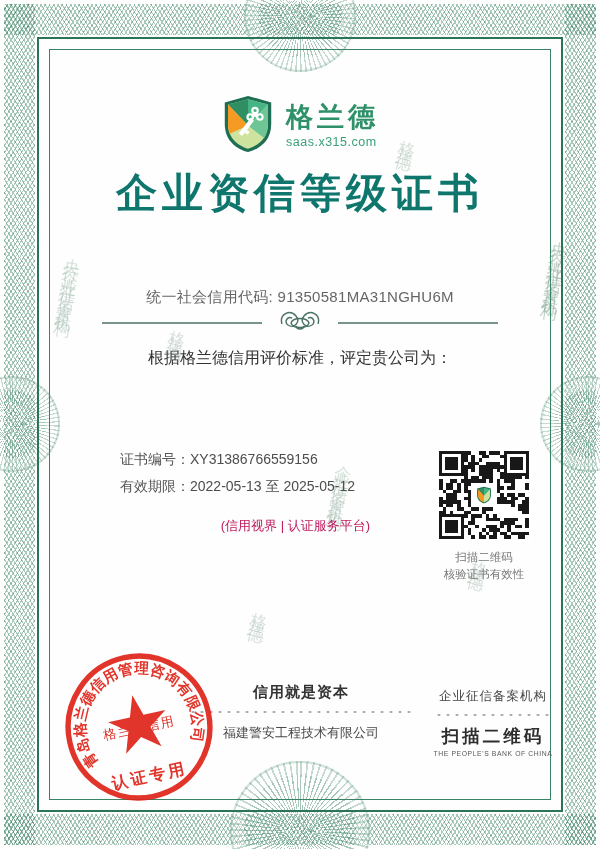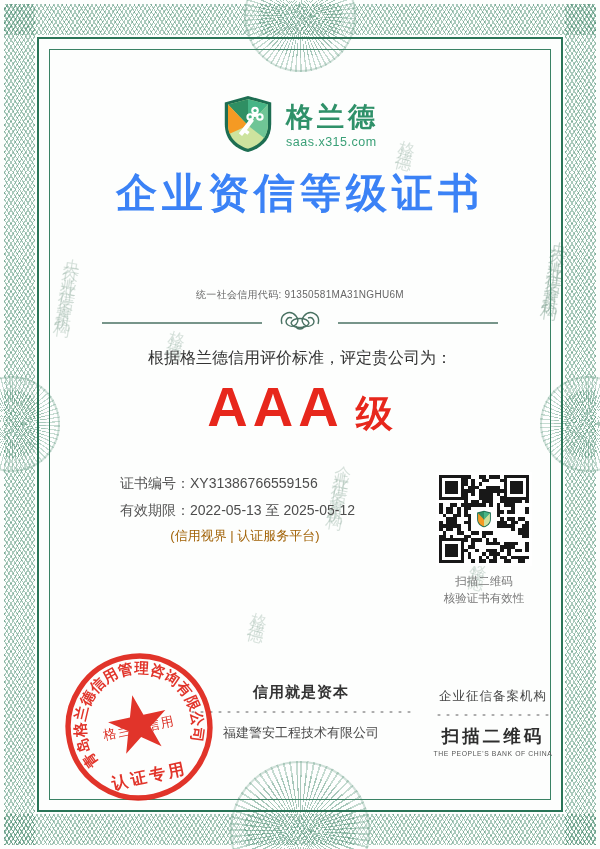--- a/index.html
+++ b/index.html
@@ -33,35 +33,35 @@
 
   
   .content{position:absolute;inset:50px;text-align:center;}
   .sec{position:absolute;left:0;right:0;}
 
   .logo-row{top:44px;display:flex;justify-content:center;align-items:center;gap:11px;}
   .brand-col{text-align:left;}
   .brand-name{font-size:27px;color:#2f9169;font-weight:bold;letter-spacing:4px;line-height:1.1;}
   .brand-site{font-size:12.5px;color:#3aa077;margin-top:2px;letter-spacing:.5px;}
 
-  .title{top:116px;font-size:41px;font-weight:bold;color:#3b82f6;letter-spacing:5px;}
+  .title{top:116px;font-size:41px;font-weight:bold;color:#0f766e;letter-spacing:5px;}
 
   .company{top:204px;font-size:23px;font-weight:bold;color:#333;letter-spacing:1px;}
-  .code{top:238px;font-size:10px;color:#666;letter-spacing:.3px;}
+  .code{top:238px;font-size:15px;color:#666;letter-spacing:.3px;}
 
   .divider{top:260px;}
   .intro{top:298px;font-size:16px;color:#333;}
   .grade-line{top:324px;}
   .grade{font-size:56px;font-weight:900;color:#e7271c;letter-spacing:5px;}
   .grade-suffix{font-size:37px;font-weight:900;color:#e7271c;margin-left:12px;}
 
-  .info-row{top:420px;display:flex;justify-content:space-between;padding:0 18px 0 70px;text-align:left;}
+  .info-row{top:396px;display:flex;justify-content:space-between;padding:0 18px 0 70px;text-align:left;}
   .detail-line{font-size:14px;color:#4d4d4d;line-height:27px;}
   .detail-line .lbl{color:#555;}
-  .platform-note{font-size:13px;color:#a16207;text-align:center;width:250px;margin-top:3px;}
+  .platform-note{font-size:13px;color:#be185d;text-align:right;width:250px;margin-top:17px;}
 
   .qr-wrap{width:96px;text-align:center;margin-top:2px;}
   .qr{position:relative;width:96px;height:94px;background:#fff;}
   .qr-modules{position:absolute;inset:3px;display:grid;
     grid-template-rows:repeat(25,1fr);grid-template-columns:repeat(25,1fr);}
   .qr-modules i{background:#181818;}
   .fp{position:absolute;width:25px;height:25px;border:3px solid #181818;background:#fff;}
   .fp::after{content:"";position:absolute;inset:3px;background:#181818;}
   .fp.tl{top:3px;left:3px;} .fp.tr{top:3px;right:3px;} .fp.bl{bottom:3px;left:3px;}
   .qr-logo{position:absolute;left:37px;top:35px;width:22px;height:24px;background:#fff;
@@ -150,23 +150,20 @@
             <path d="M236,13 H396"></path>
           <path d="M180,14 c-3,-10 8,-15 14,-8 c5,6 -2,13 -8,9 c-4,-3 -1,-9 4,-7"></path>
           <path d="M216,14 c3,-10 -8,-15 -14,-8 c-5,6 2,13 8,9 c4,-3 1,-9 -4,-7"></path>
           <path d="M189,13 c2,6 16,6 18,0 c-2,-6 -16,-6 -18,0"></path>
           <path d="M194,16 c1,4 7,4 8,0"></path>
         </g>
       </svg>
     </div>
 
     <div class="sec intro">根据格兰德信用评价标准，评定贵公司为：</div>
-    <div class="sec grade-line">
-      <span class="grade">AAA</span><span class="grade-suffix">级</span>
-    </div>
 
     <div class="sec info-row">
       <div>
         <div class="detail-line">
           <span class="lbl">证书编号：</span><span>XY31386766559156</span>
         </div>
         <div class="detail-line">
           <span class="lbl">有效期限：</span><span>2022-05-13 至 2025-05-12</span>
         </div>
         <div class="platform-note">(信用视界 | 认证服务平台)</div>

